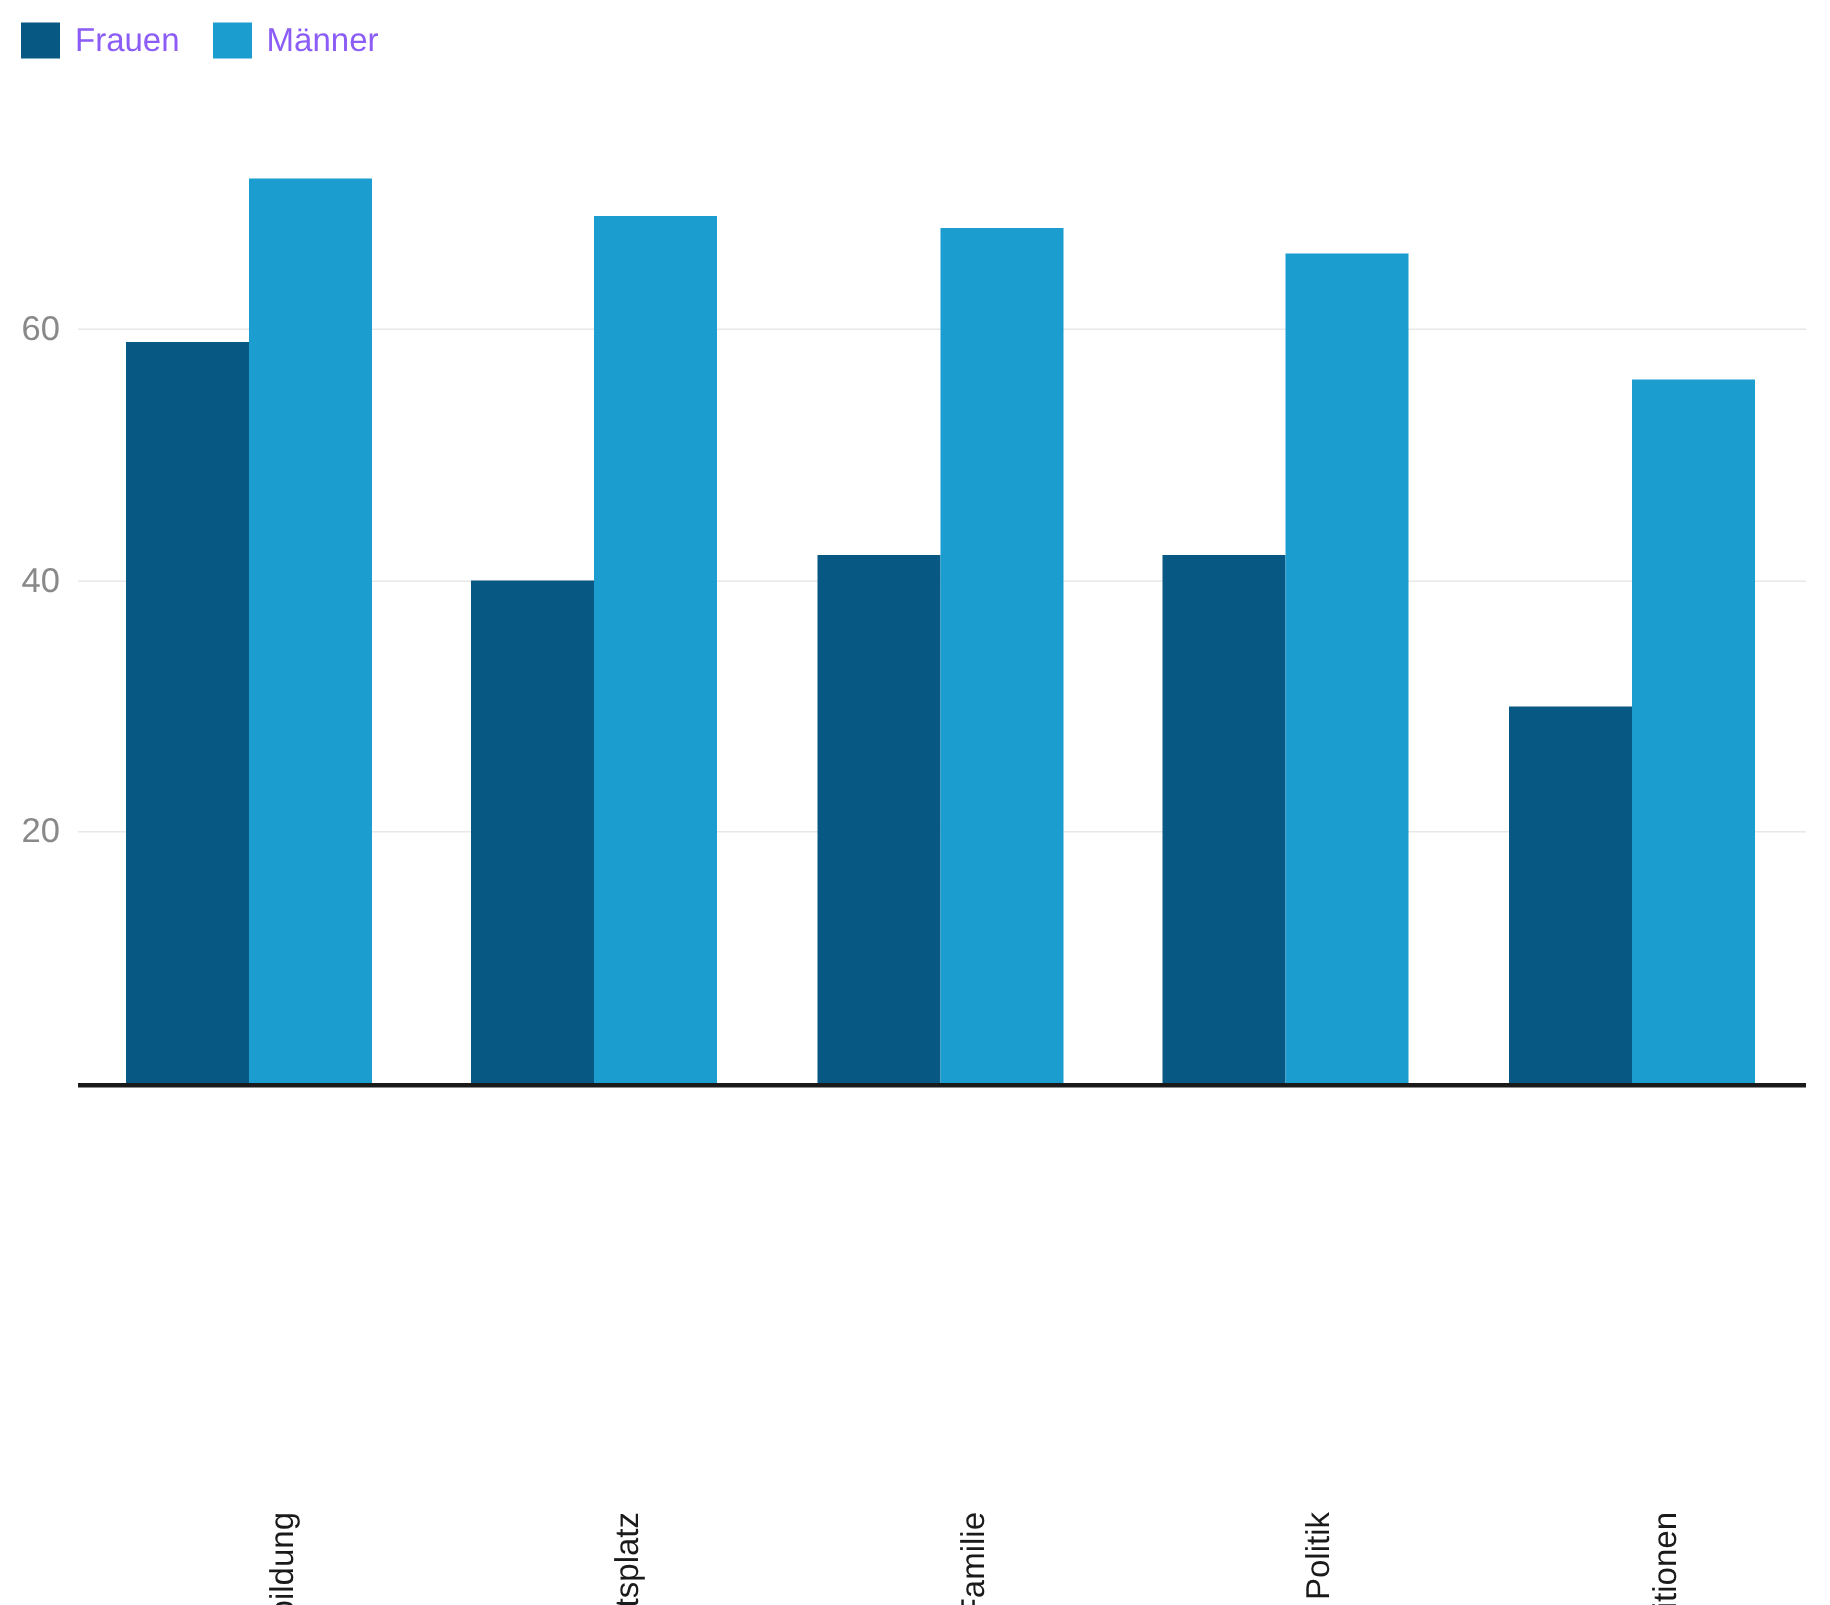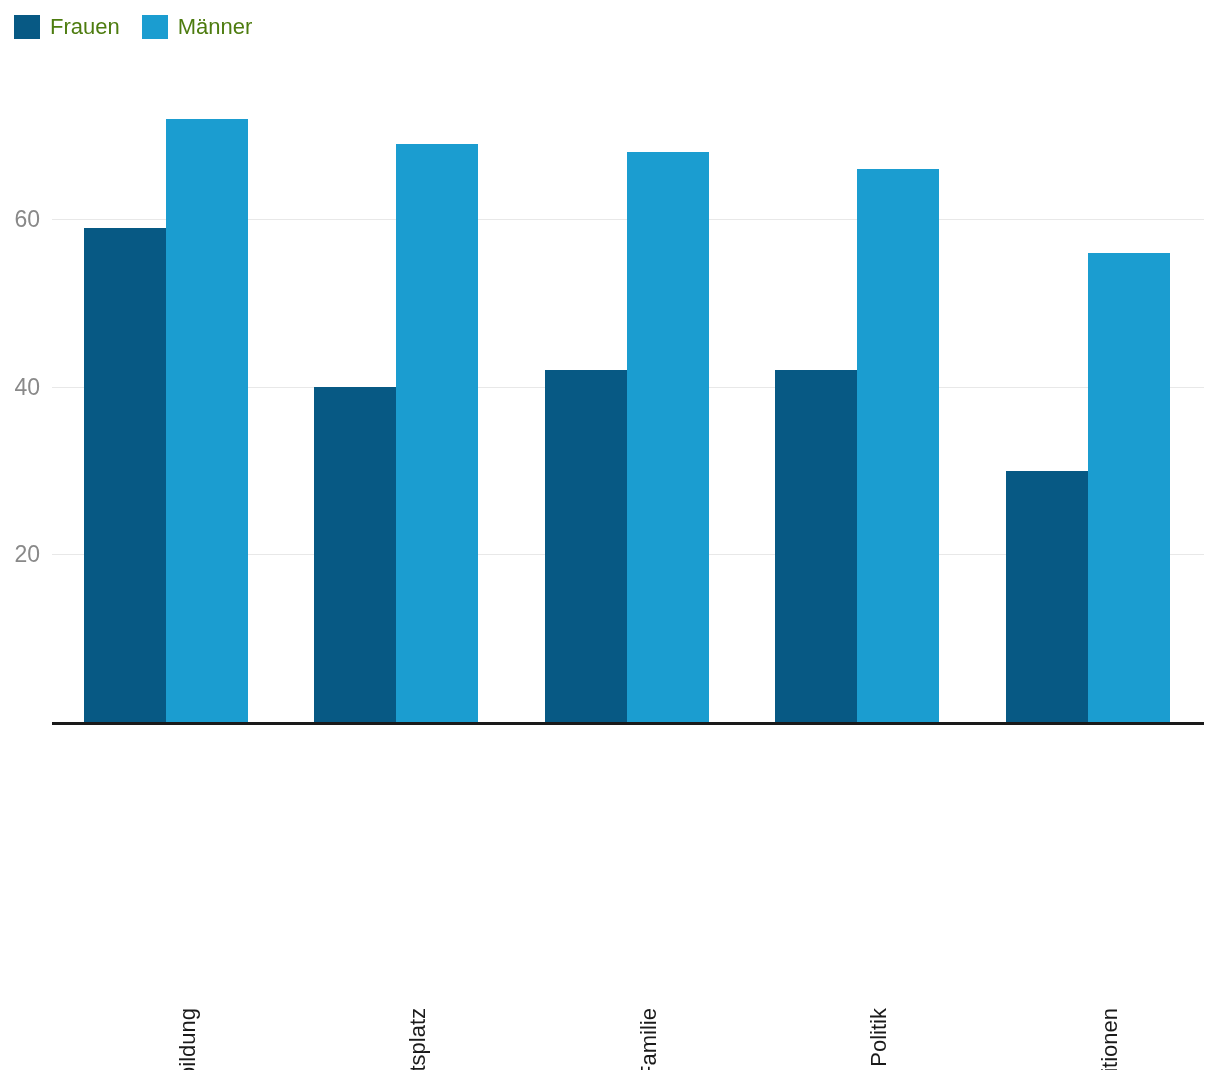--- a/index.html
+++ b/index.html
@@ -31,21 +31,21 @@
     align-items: center;
     gap: 10px;
   }
   .legend-swatch {
     width: 26px;
     height: 24px;
     display: block;
   }
   .legend-label {
     font-size: 22px;
-    color: #4d7c0f;
+    color: #8b5cf6;
     line-height: 1;
     white-space: nowrap;
   }
 
   
   #chart {
     position: absolute;
     left: 0;
     top: 0;
     width: 1220px;

